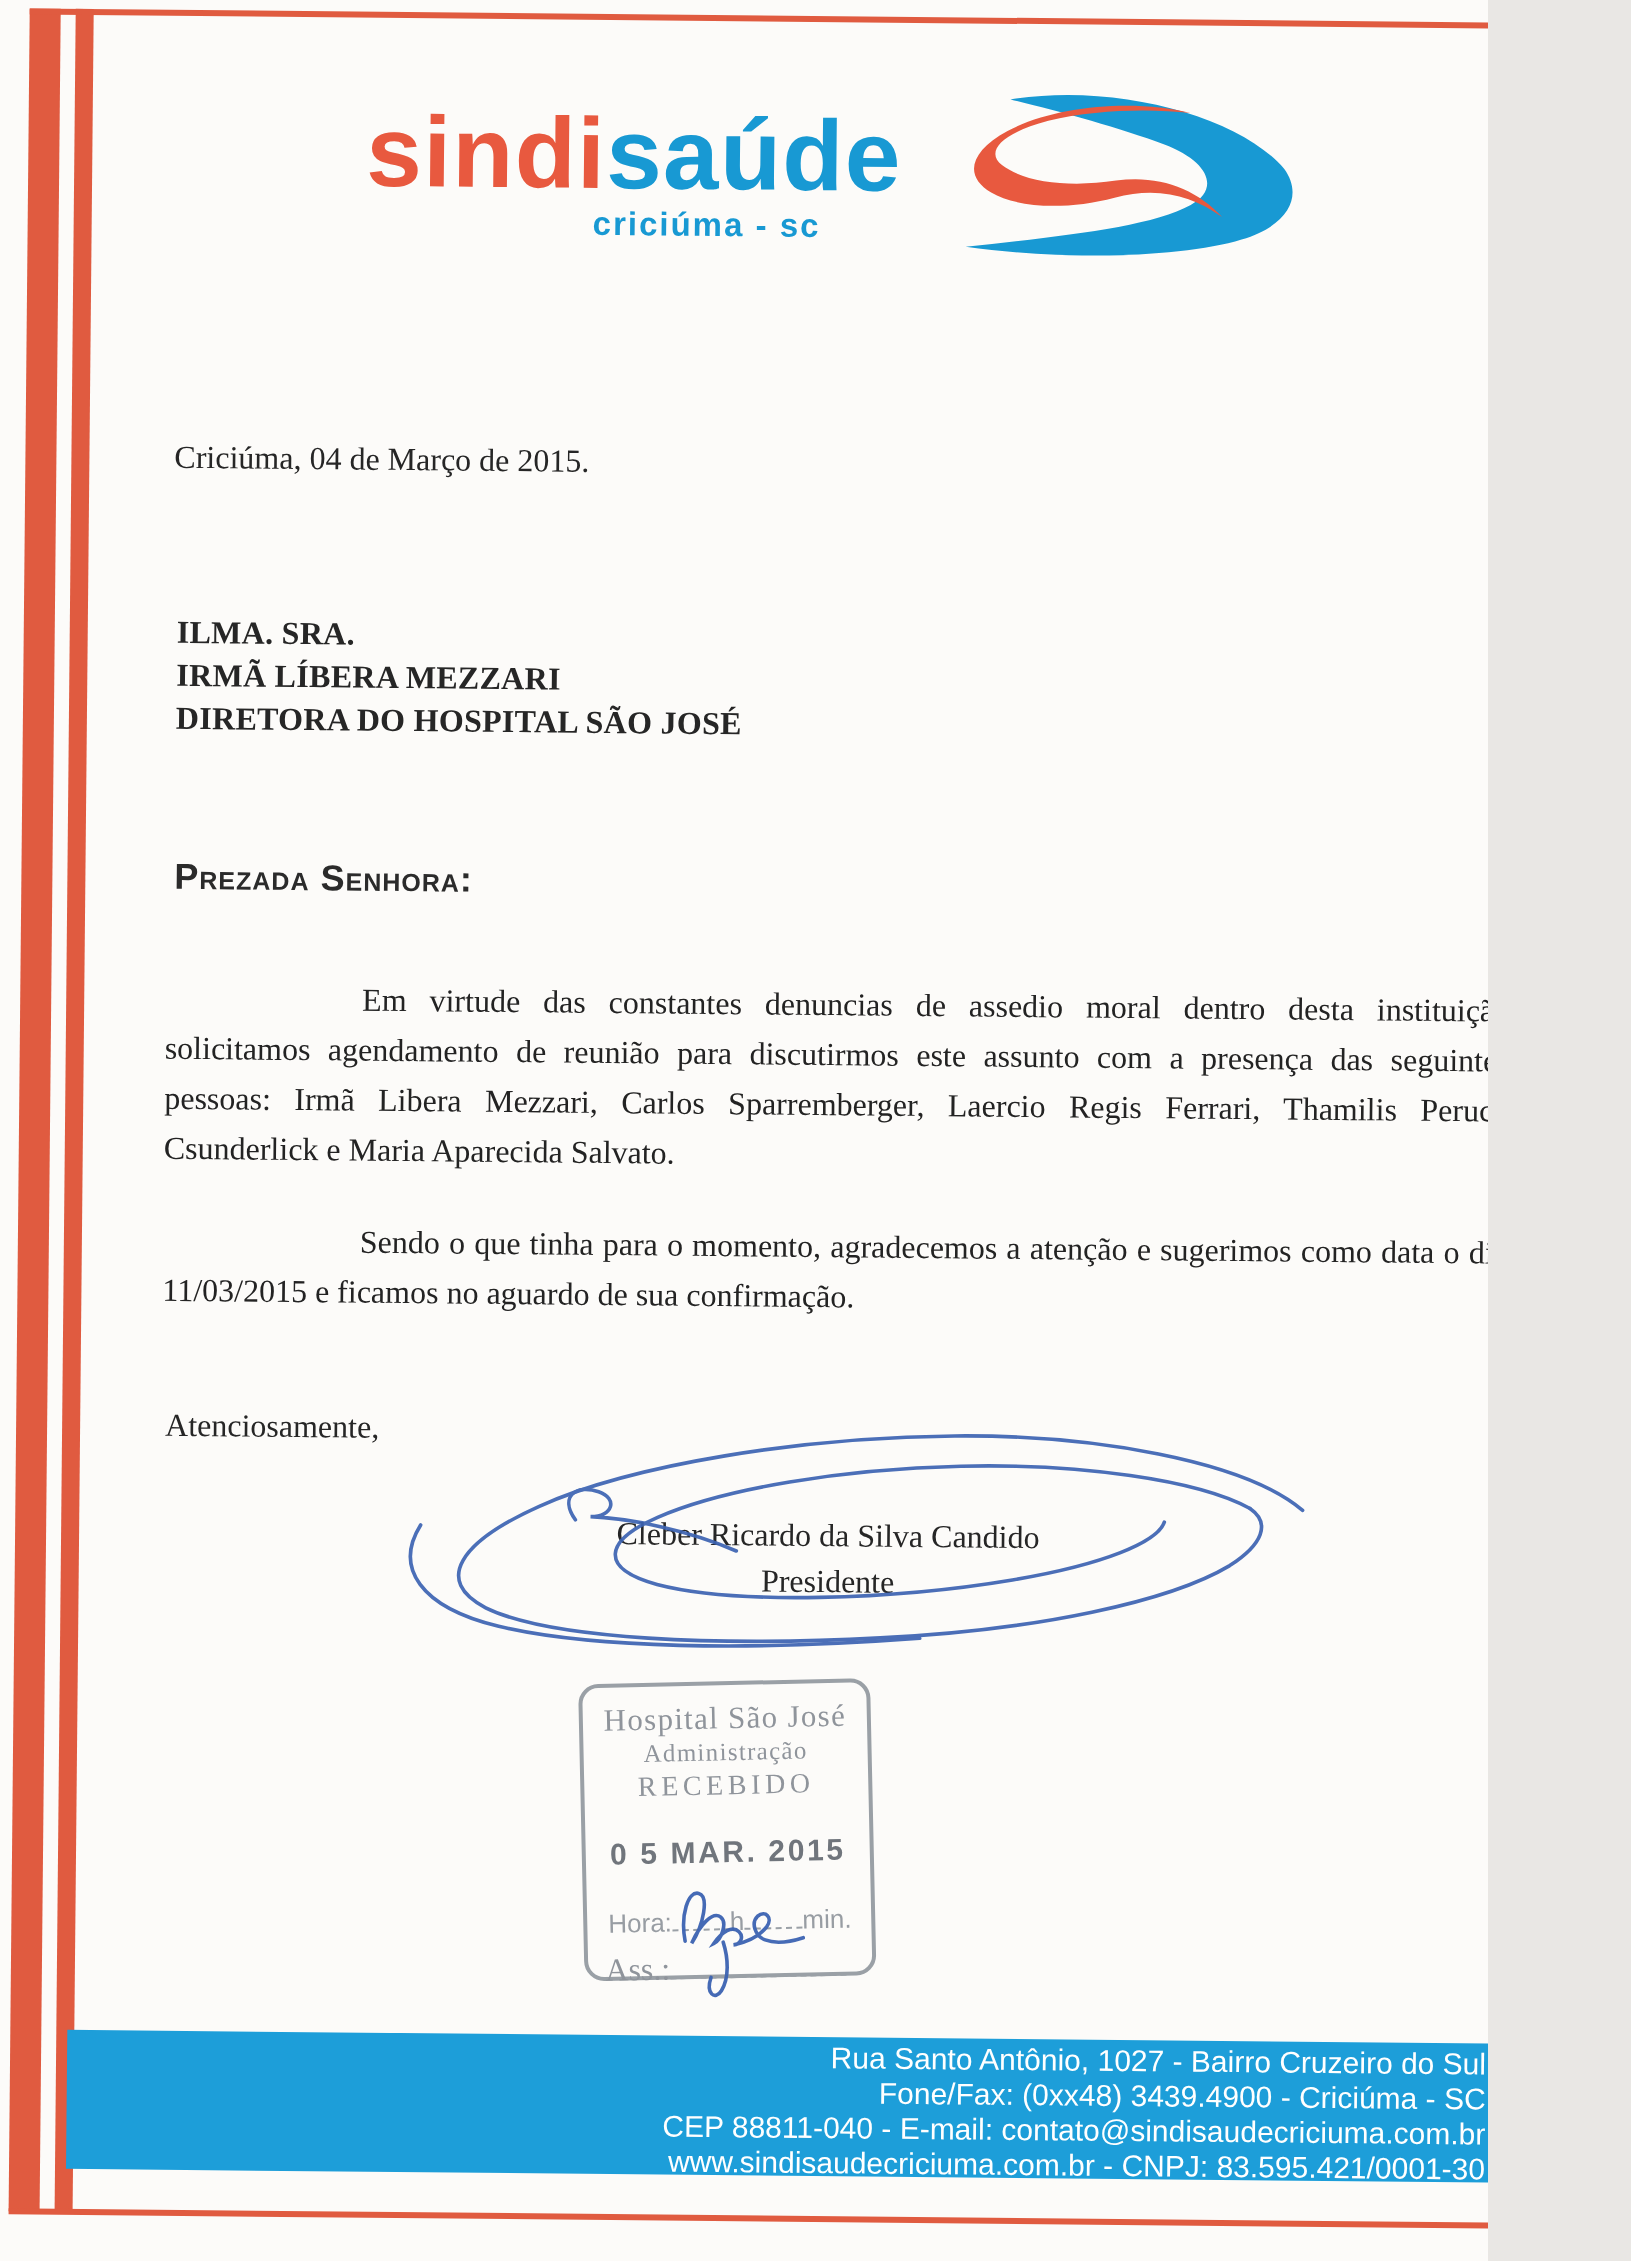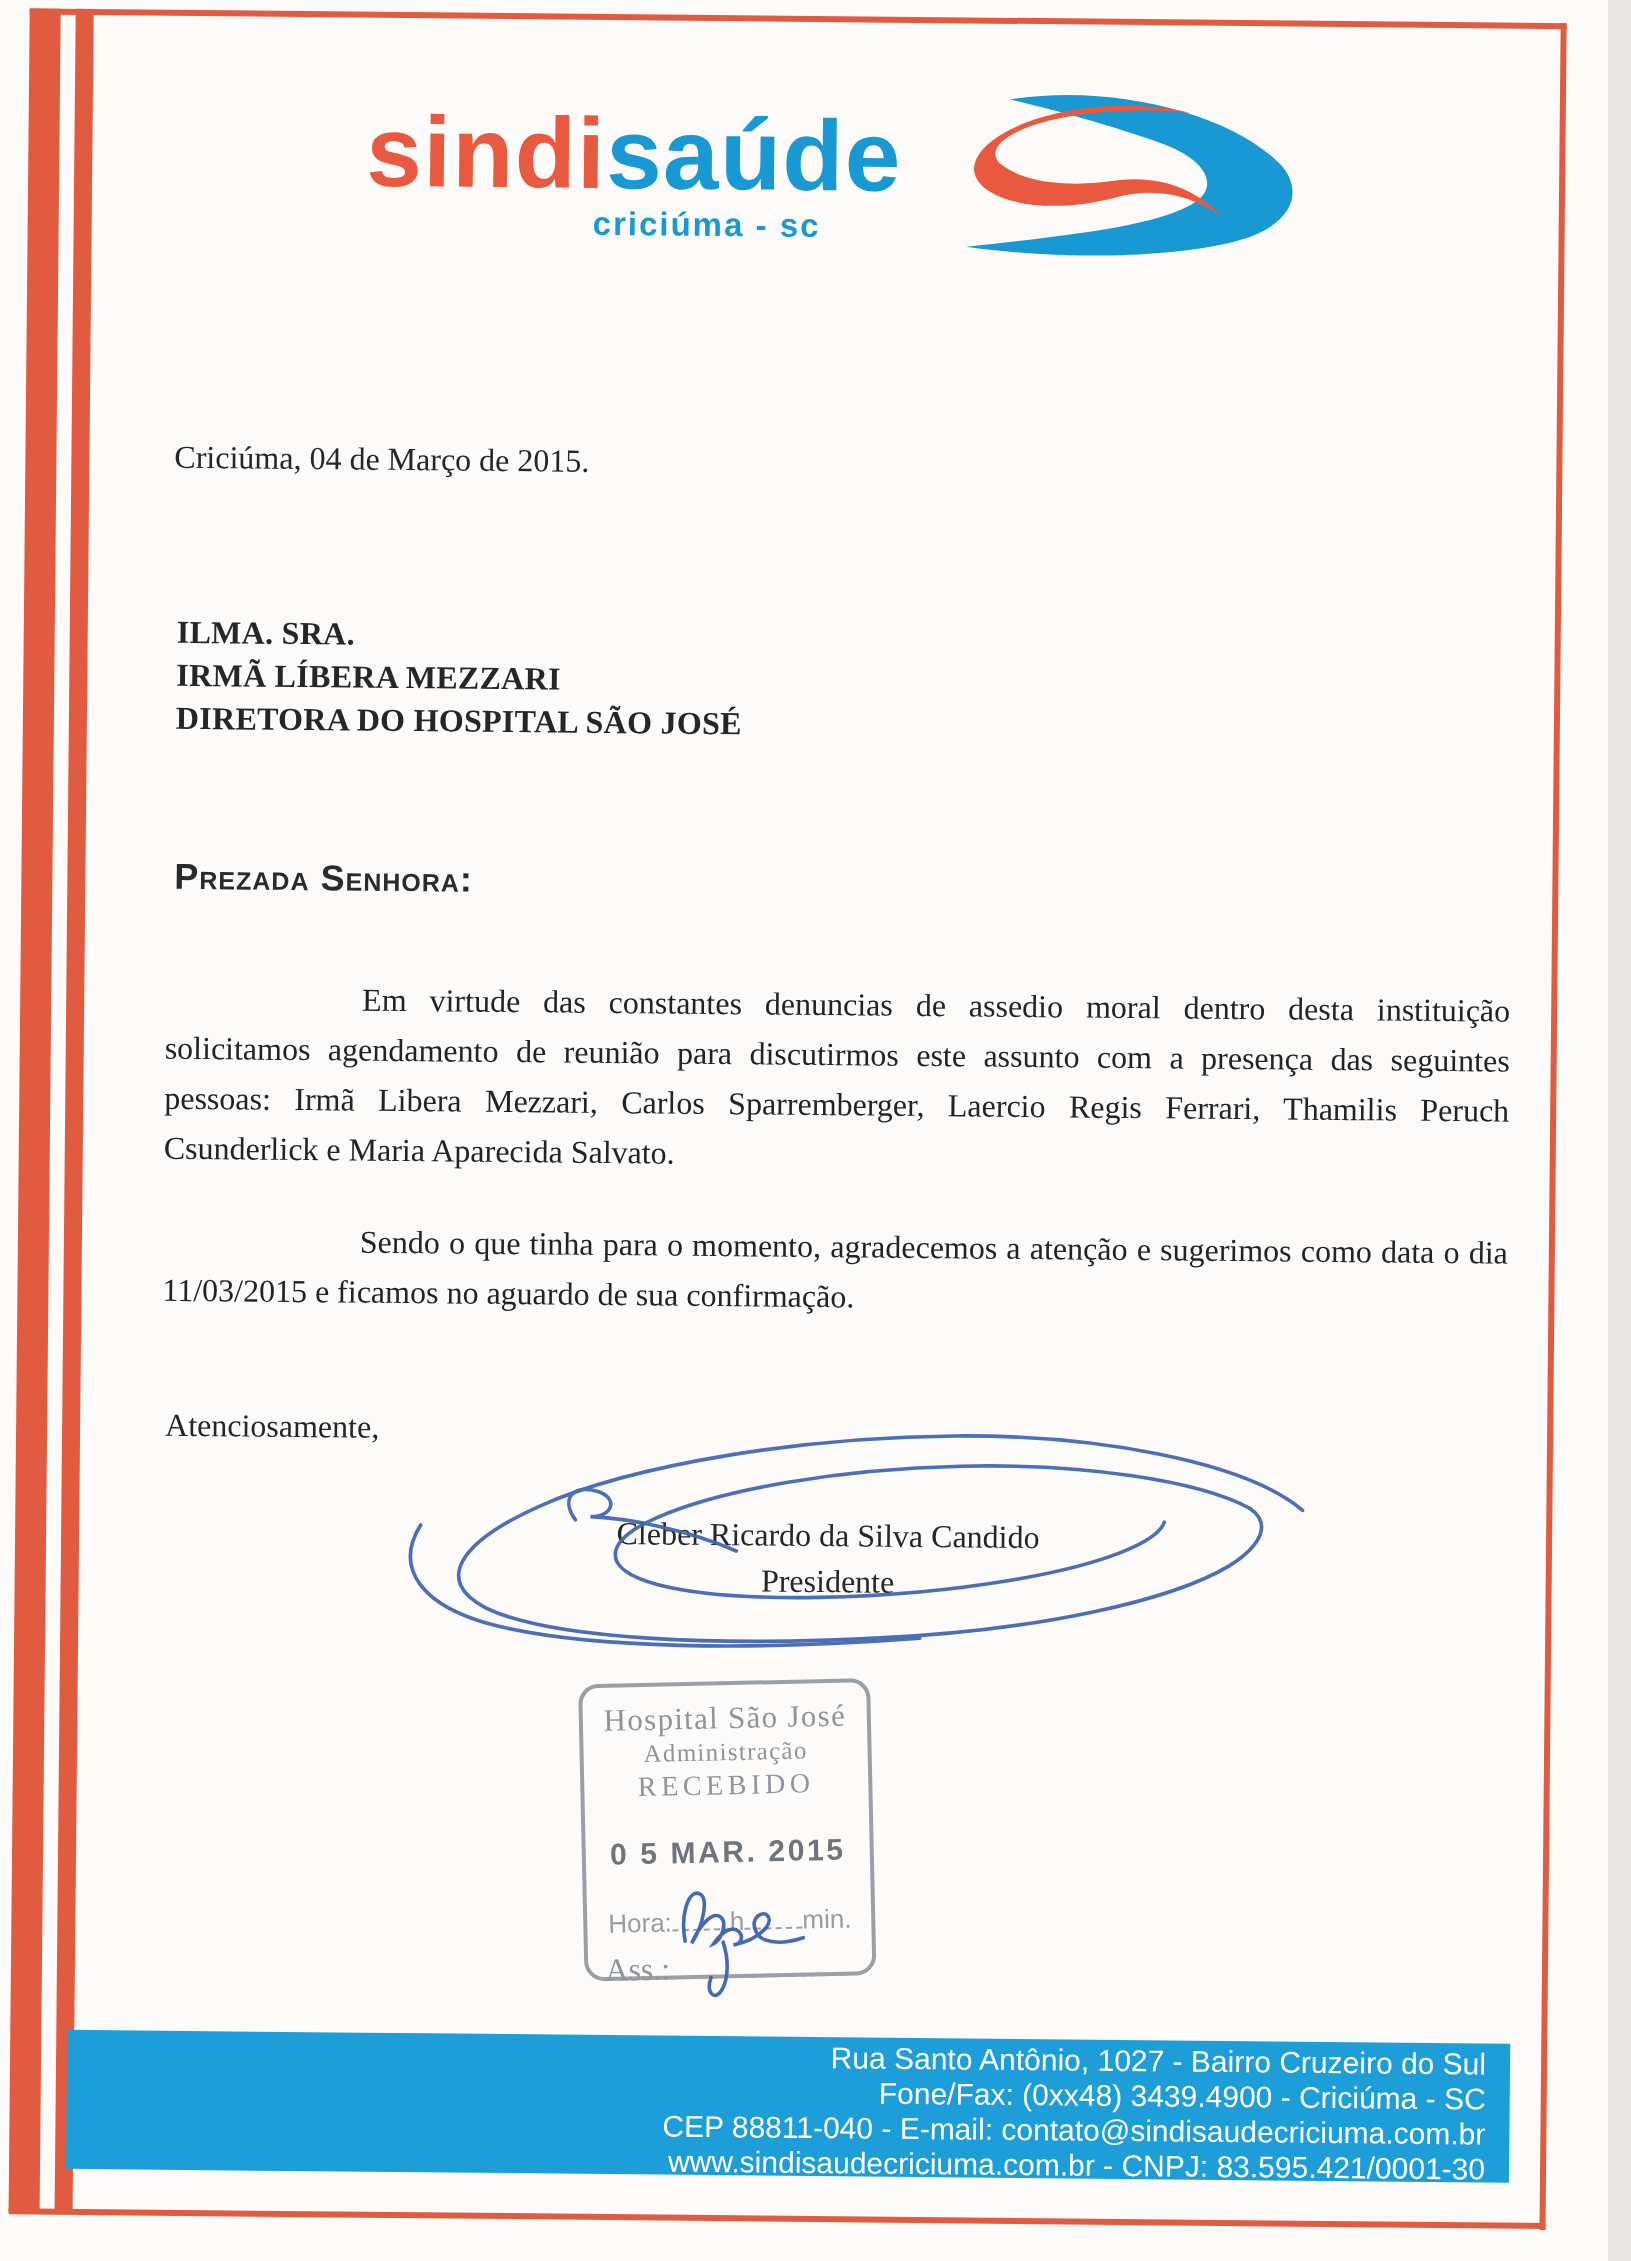--- a/index.html
+++ b/index.html
@@ -1,17 +1,17 @@
 <!DOCTYPE html>
 <html style="font-size:10.5px"><head>
 <meta charset="utf-8">
 <style>
   html,body{margin:0;padding:0;background:#e9e7e4;}
   .page{
-    position:relative;width:1608px;height:2261px;background:#fcfbf9;
+    position:relative;width:1488px;height:2261px;background:#fcfbf9;
     overflow:hidden;font-family:"Liberation Serif","DejaVu Serif",serif;color:#262626;
   }
   .scan{position:absolute;left:0;top:0;width:1632px;height:2261px;
     transform:rotate(0.55deg);transform-origin:816px 1130px;}
 
   
   .stripe{position:absolute;background:#e05b40;}
   .stripe-1{left:19px;top:16px;width:31px;height:2203px;}
   .stripe-2{left:65px;top:16px;width:18px;height:2203px;}
   .frame-top{left:19px;top:16px;width:1537px;height:6px;}

